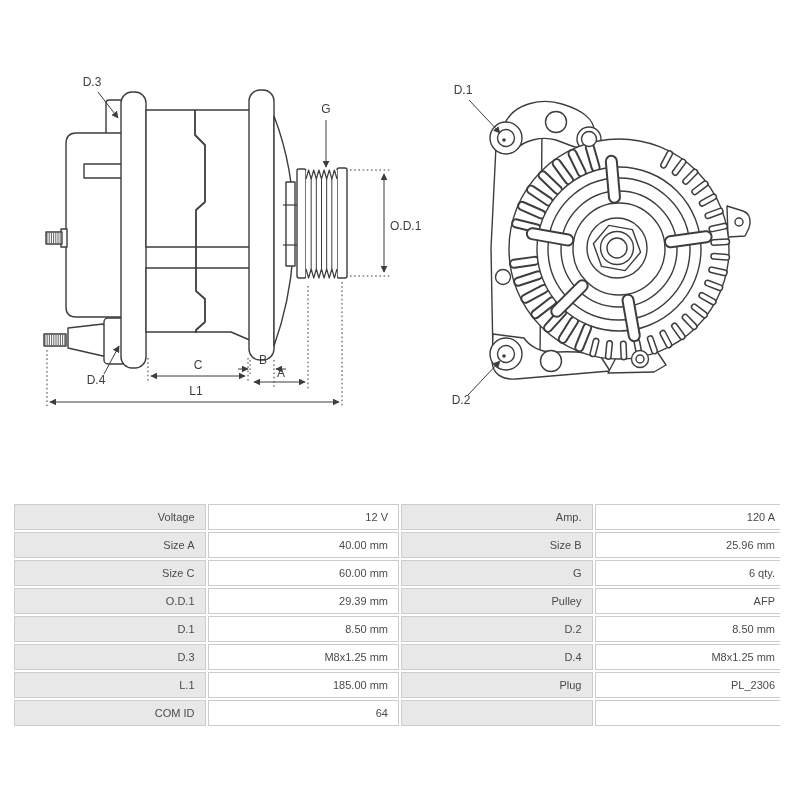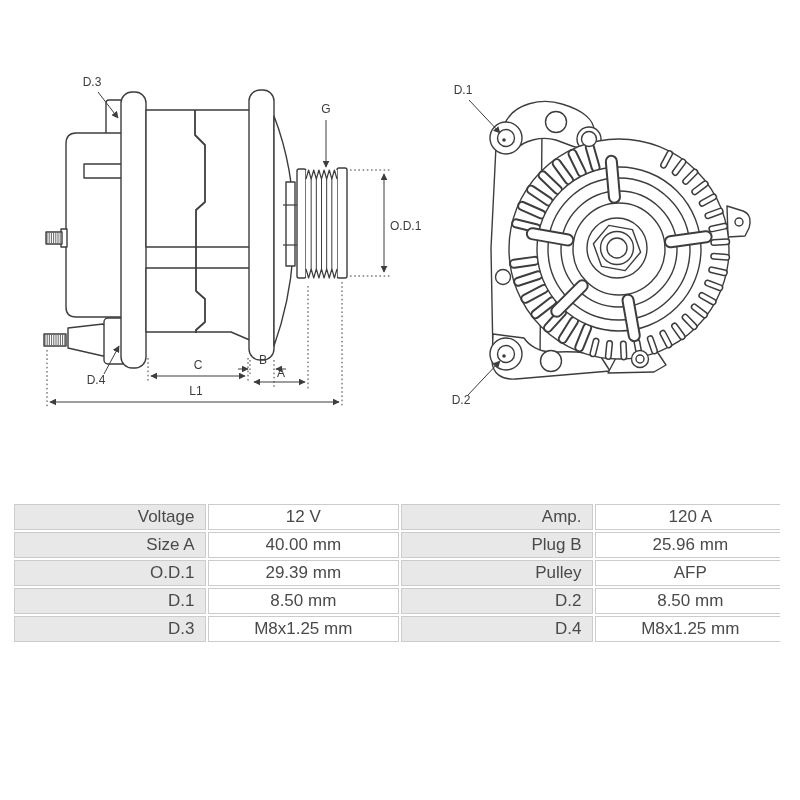--- a/index.html
+++ b/index.html
@@ -2,24 +2,24 @@
 <html><head>
 <meta charset="utf-8">
 <style>
   html,body{margin:0;padding:0;background:#fff;}
   .canvas{position:relative;width:780px;height:800px;background:#fff;overflow:hidden;
           font-family:"Liberation Sans",sans-serif;}
   svg{position:absolute;top:0;left:0;}
   svg text{font:12px "Liberation Sans",sans-serif;fill:#3d3d3d;}
   .spec-table{position:absolute;top:502px;left:12px;width:776px;
               border-collapse:separate;border-spacing:2px;table-layout:fixed;}
-  .spec-table td{border:1px solid #cccccc;font-size:17px;color:#4a4a4a;text-align:right;
+  .spec-table td{border:1px solid #cccccc;font-size:11px;color:#4a4a4a;text-align:right;
                  padding:3px 10px;height:18px;line-height:18px;overflow:hidden;white-space:nowrap;}
   td.lab{background:#e8e8e8;}
-  td.val{background:#ffffff;text-align:center;}
+  td.val{background:#ffffff;}
 </style>
 </head>
 <body>
 
 <div class="canvas">
 
 <svg width="800" height="500" viewBox="0 0 800 500">
   <defs>
     <marker id="mE" viewBox="0 0 10 10" refX="9" refY="5" markerWidth="7" markerHeight="7" orient="auto-start-reverse">
       <path d="M0,0 L10,5 L0,10 Z" fill="#3d3d3d"></path>
@@ -277,37 +277,55 @@
   <tbody>
     <tr>
       <td class="lab">Voltage</td>
       <td class="val">12 V</td>
       <td class="lab">Amp.</td>
       <td class="val">120 A</td>
     </tr>
     <tr>
       <td class="lab">Size A</td>
       <td class="val">40.00 mm</td>
-      <td class="lab">Plug B</td>
+      <td class="lab">Size B</td>
       <td class="val">25.96 mm</td>
+    </tr>
+    <tr>
+      <td class="lab">Size C</td>
+      <td class="val">60.00 mm</td>
+      <td class="lab">G</td>
+      <td class="val">6 qty.</td>
     </tr>
     <tr>
       <td class="lab">O.D.1</td>
       <td class="val">29.39 mm</td>
       <td class="lab">Pulley</td>
       <td class="val">AFP</td>
     </tr>
     <tr>
       <td class="lab">D.1</td>
       <td class="val">8.50 mm</td>
       <td class="lab">D.2</td>
       <td class="val">8.50 mm</td>
     </tr>
     <tr>
       <td class="lab">D.3</td>
       <td class="val">M8x1.25 mm</td>
       <td class="lab">D.4</td>
       <td class="val">M8x1.25 mm</td>
     </tr>
+    <tr>
+      <td class="lab">L.1</td>
+      <td class="val">185.00 mm</td>
+      <td class="lab">Plug</td>
+      <td class="val">PL_2306</td>
+    </tr>
+    <tr>
+      <td class="lab">COM ID</td>
+      <td class="val">64</td>
+      <td class="lab"></td>
+      <td class="val"></td>
+    </tr>
   </tbody>
 </table>
 
 </div>
 
 </body></html>

